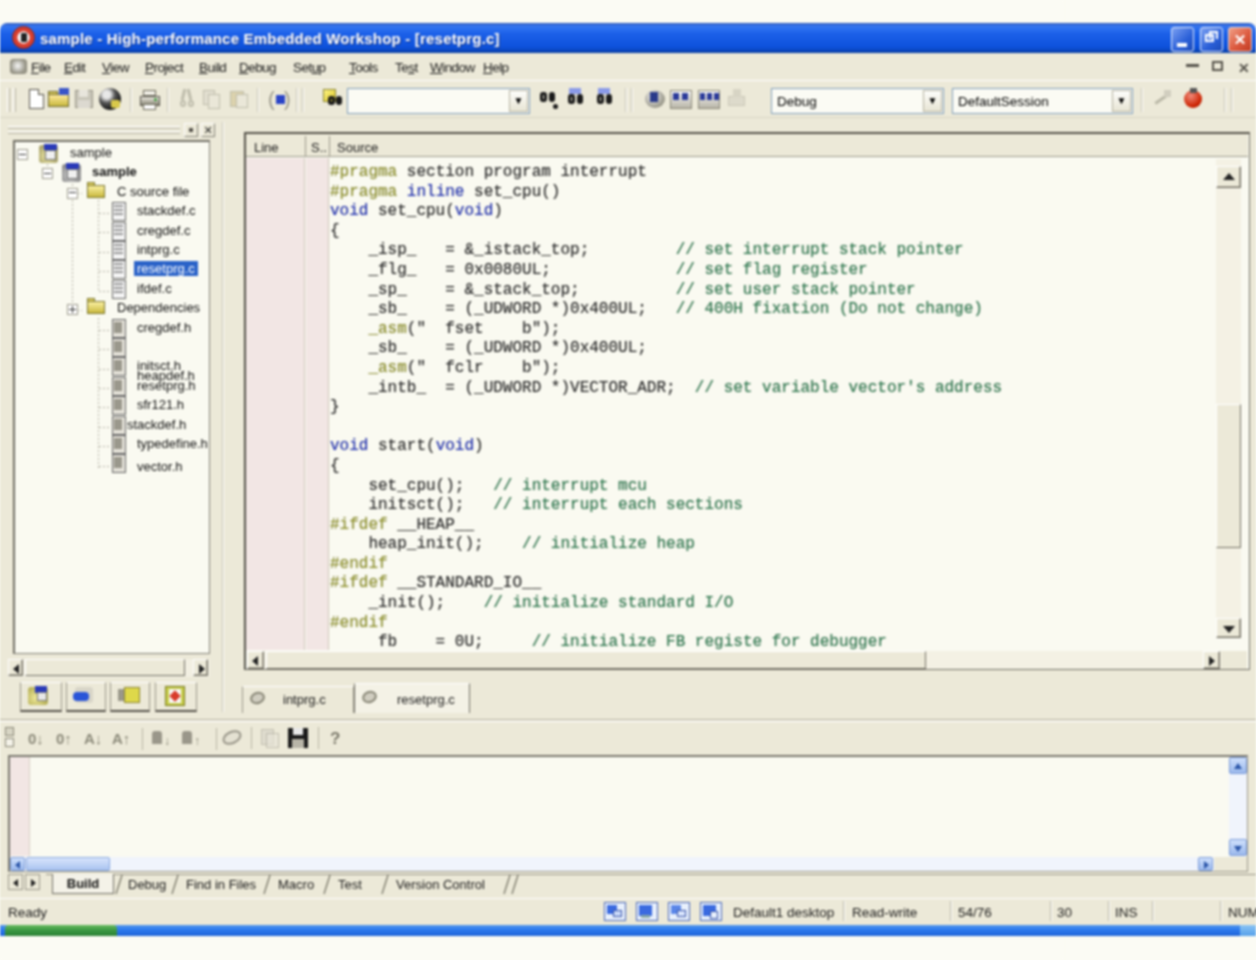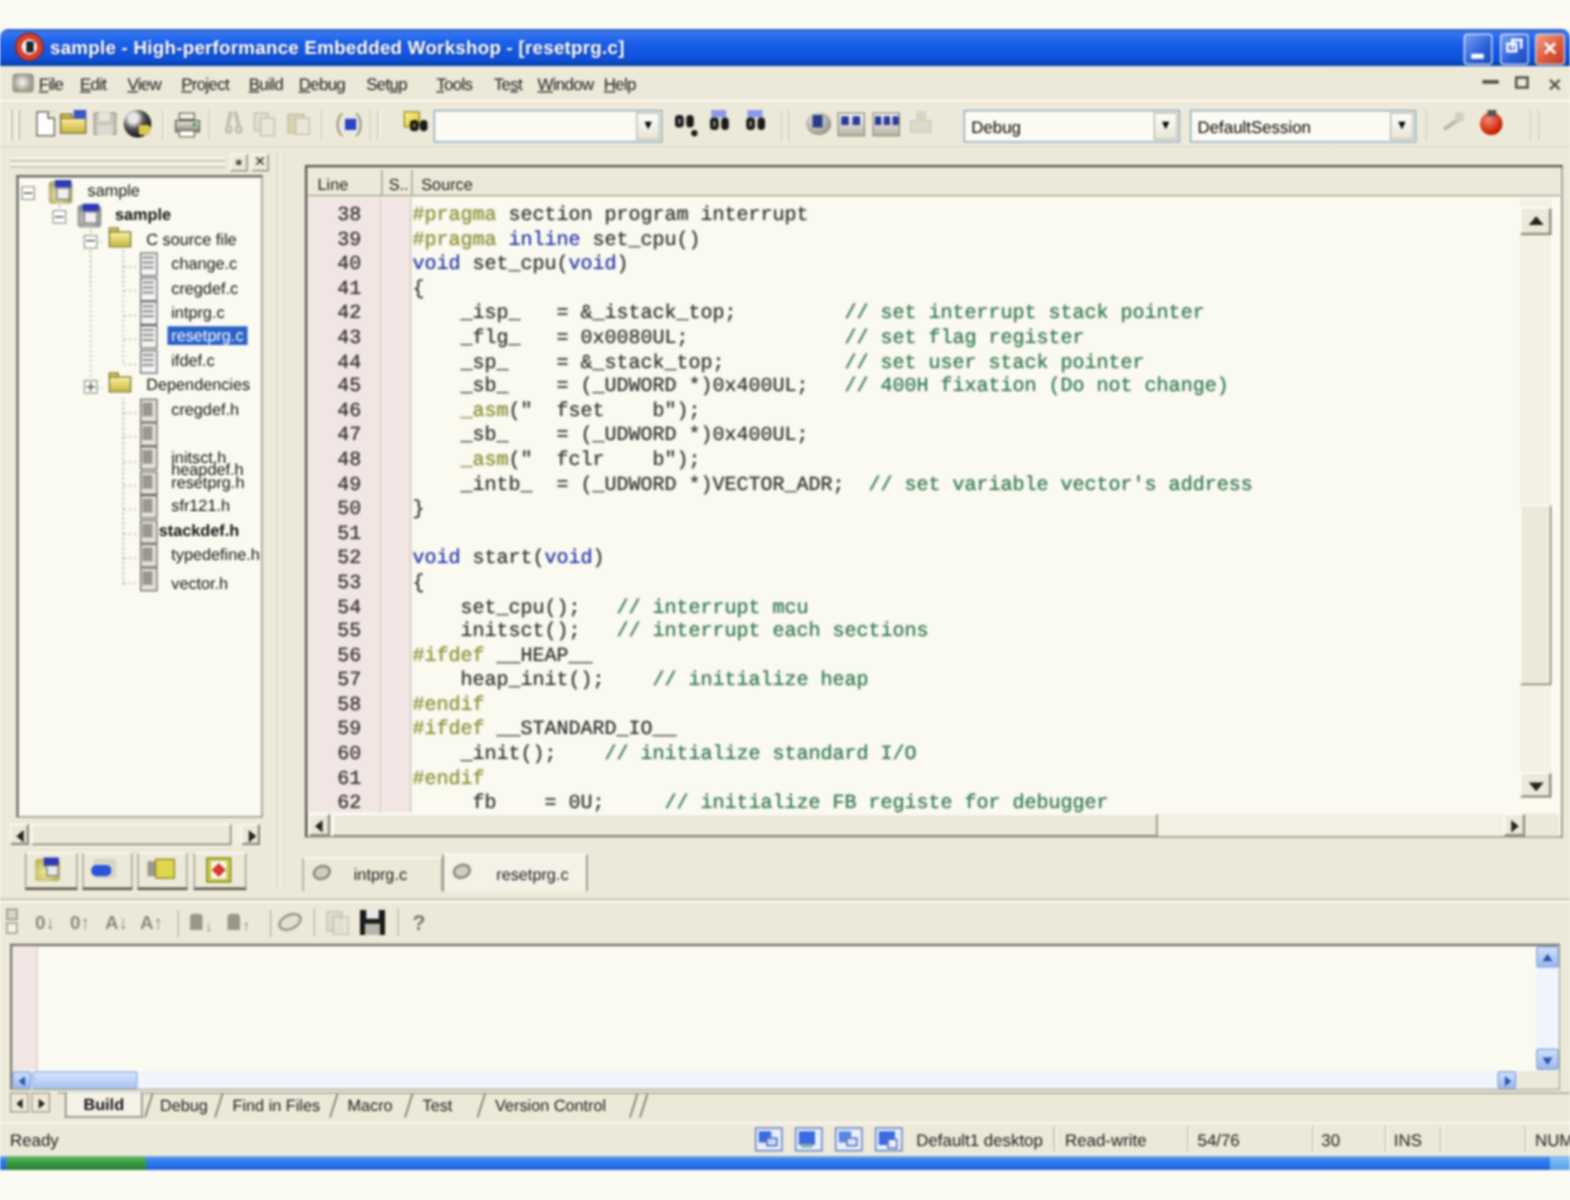--- a/index.html
+++ b/index.html
@@ -216,21 +216,21 @@
       <div class="ab" style="left:76px;top:24.4px;padding:0 3px;font-weight:bold;">sample</div>
       <div class="ab" style="left:54px;top:47.8px;width:11px;height:11px;background:#fff;border:1px solid #9a978a"></div>
       <div class="ab" style="left:56px;top:52.3px;width:7px;height:1px;background:#333"></div>
       <div class="ab" style="left:74px;top:44.8px;width:18px;height:13px;background:linear-gradient(180deg,#fbf0a0,#c8b83e);border:1px solid #7a7630"></div>
       <div class="ab" style="left:74px;top:41.8px;width:8px;height:4px;background:#e0d060;border:1px solid #7a7630"></div>
       <div class="ab" style="left:101px;top:43.8px;padding:0 3px;">C source file</div>
       <div class="ab" style="left:99px;top:62.19999999999999px;width:14px;height:19px;background:#f4f4f4;border:1px solid #666"></div>
       <div class="ab" style="left:101px;top:65.19999999999999px;width:9px;height:2px;background:#999"></div>
       <div class="ab" style="left:101px;top:69.19999999999999px;width:9px;height:2px;background:#999"></div>
       <div class="ab" style="left:101px;top:73.19999999999999px;width:9px;height:2px;background:#999"></div>
-      <div class="ab" style="left:121px;top:63.19999999999999px;padding:0 3px;">change.c</div>
+      <div class="ab" style="left:121px;top:63.19999999999999px;padding:0 3px;">stackdef.c</div>
       <div class="ab" style="left:99px;top:81.6px;width:14px;height:19px;background:#f4f4f4;border:1px solid #666"></div>
       <div class="ab" style="left:101px;top:84.6px;width:9px;height:2px;background:#999"></div>
       <div class="ab" style="left:101px;top:88.6px;width:9px;height:2px;background:#999"></div>
       <div class="ab" style="left:101px;top:92.6px;width:9px;height:2px;background:#999"></div>
       <div class="ab" style="left:121px;top:82.6px;padding:0 3px;">cregdef.c</div>
       <div class="ab" style="left:99px;top:101px;width:14px;height:19px;background:#f4f4f4;border:1px solid #666"></div>
       <div class="ab" style="left:101px;top:104px;width:9px;height:2px;background:#999"></div>
       <div class="ab" style="left:101px;top:108px;width:9px;height:2px;background:#999"></div>
       <div class="ab" style="left:101px;top:112px;width:9px;height:2px;background:#999"></div>
       <div class="ab" style="left:121px;top:102px;padding:0 3px;">intprg.c</div>
@@ -260,21 +260,21 @@
       <div class="ab" style="left:101px;top:220.39999999999998px;width:8px;height:11px;background:#9a988c"></div>
       <div class="ab" style="left:121px;top:218.39999999999998px;padding:0 3px;">initsct.h</div>
       <div class="ab" style="left:99px;top:236.79999999999998px;width:14px;height:19px;background:#e4e1d8;border:1px solid #666"></div>
       <div class="ab" style="left:101px;top:239.79999999999998px;width:8px;height:11px;background:#9a988c"></div>
       <div class="ab" style="left:121px;top:237.79999999999998px;padding:0 3px;">resetprg.h</div>
       <div class="ab" style="left:99px;top:256.2px;width:14px;height:19px;background:#e4e1d8;border:1px solid #666"></div>
       <div class="ab" style="left:101px;top:259.2px;width:8px;height:11px;background:#9a988c"></div>
       <div class="ab" style="left:121px;top:257.2px;padding:0 3px;">sfr121.h</div>
       <div class="ab" style="left:99px;top:275.59999999999997px;width:14px;height:19px;background:#e4e1d8;border:1px solid #666"></div>
       <div class="ab" style="left:101px;top:278.59999999999997px;width:8px;height:11px;background:#9a988c"></div>
-      <div class="ab" style="left:111px;top:276.59999999999997px;padding:0 3px;font-weight:bold;">stackdef.h</div>
+      <div class="ab" style="left:111px;top:276.59999999999997px;padding:0 3px;">stackdef.h</div>
       <div class="ab" style="left:99px;top:295px;width:14px;height:19px;background:#e4e1d8;border:1px solid #666"></div>
       <div class="ab" style="left:101px;top:298px;width:8px;height:11px;background:#9a988c"></div>
       <div class="ab" style="left:121px;top:296px;padding:0 3px;">typedefine.h</div>
       <div class="ab" style="left:99px;top:314.4px;width:14px;height:19px;background:#e4e1d8;border:1px solid #666"></div>
       <div class="ab" style="left:101px;top:317.4px;width:8px;height:11px;background:#9a988c"></div>
       <div class="ab" style="left:121px;top:319px;padding:0 3px;">vector.h</div>
     </div>
 
 <div class="ab" style="left:8px;top:659px;width:202px;height:18px;background:#f2efe2"></div>
 <div class="sb-btn" style="left:8px;top:659px;width:15px;height:17px">
@@ -309,46 +309,20 @@
 <div class="ab" style="left:244px;top:132px;width:1006px;height:538px;background:#fafaf1;border:1px solid #706e64;border-top:2px solid #55534a;border-left:2px solid #55534a"></div>
 <div class="ab beige" style="left:246px;top:134px;width:1002px;height:23px;border-bottom:1px solid #9c9a8c"></div>
 <div class="ab" style="left:254px;top:140px;font-size:13px;color:#1a1a1a">Line</div>
 <div class="ab" style="left:311px;top:140px;font-size:13px;color:#1a1a1a">S..</div>
 <div class="ab" style="left:337px;top:140px;font-size:13px;color:#1a1a1a">Source</div>
 <div class="ab" style="left:305px;top:136px;width:1px;height:20px;background:#9a978a"></div>
 <div class="ab" style="left:329px;top:136px;width:1px;height:20px;background:#9a978a"></div>
 
 <div class="ab" style="left:246px;top:158px;width:59px;height:492px;background:#f2e6e4;border-right:1px solid #cfc6ba"></div>
 <div class="ab" style="left:306px;top:158px;width:23px;height:492px;background:#f2e6e4;border-right:1px solid #cfc6ba"></div>
-<div id="LN" class="ab mono" style="left:246px;top:163px;width:43px;text-align:right;font-size:16px;line-height:19.6px;color:#303030">38
-39
-40
-41
-42
-43
-44
-45
-46
-47
-48
-49
-50
-51
-52
-53
-54
-55
-56
-57
-58
-59
-60
-61
-62
-</div>
 <div id="CODE" class="ab mono" style="left:330px;top:163px;width:880px;font-size:16px;line-height:19.6px;color:#303030;white-space:pre"><span class="o">#pragma</span> section program interrupt
 <span class="o">#pragma</span> <span class="b">inline</span> set_cpu()
 <span class="b">void</span> set_cpu(<span class="b">void</span>)
 {
     _isp_   = &amp;_istack_top;         <span class="g">// set interrupt stack pointer</span>
     _flg_   = 0x0080UL;             <span class="g">// set flag register</span>
     _sp_    = &amp;_stack_top;          <span class="g">// set user stack pointer</span>
     _sb_    = (_UDWORD *)0x400UL;   <span class="g">// 400H fixation (Do not change)</span>
     <span class="o">_asm</span>("  fset    b");
     _sb_    = (_UDWORD *)0x400UL;

